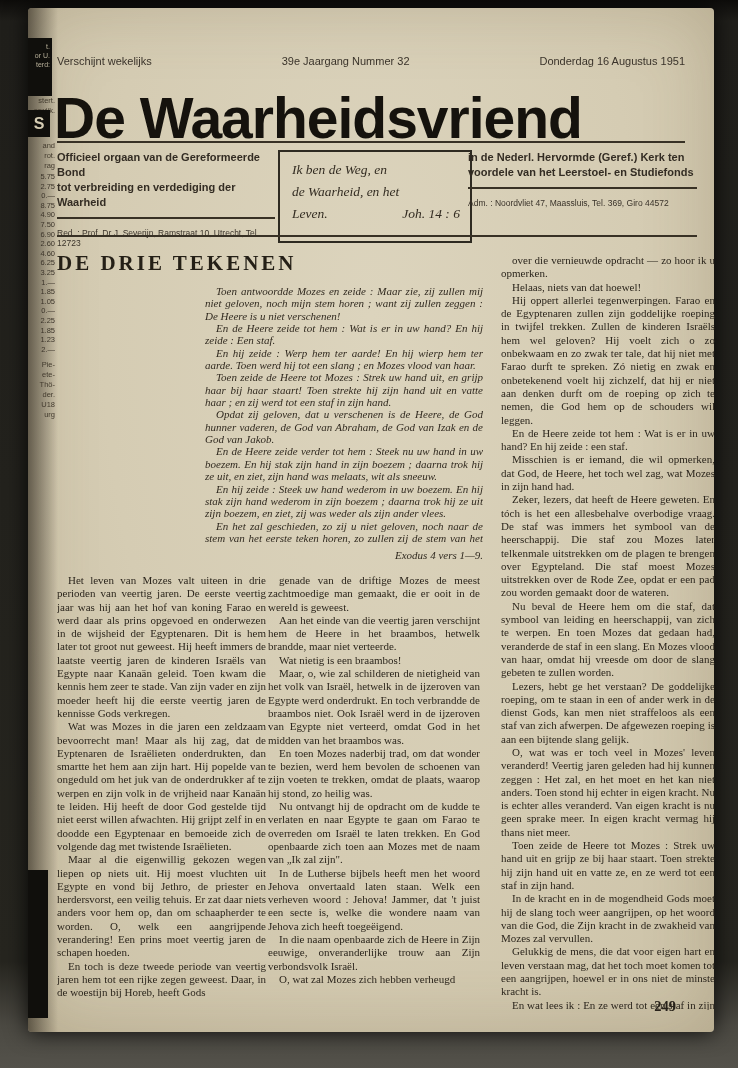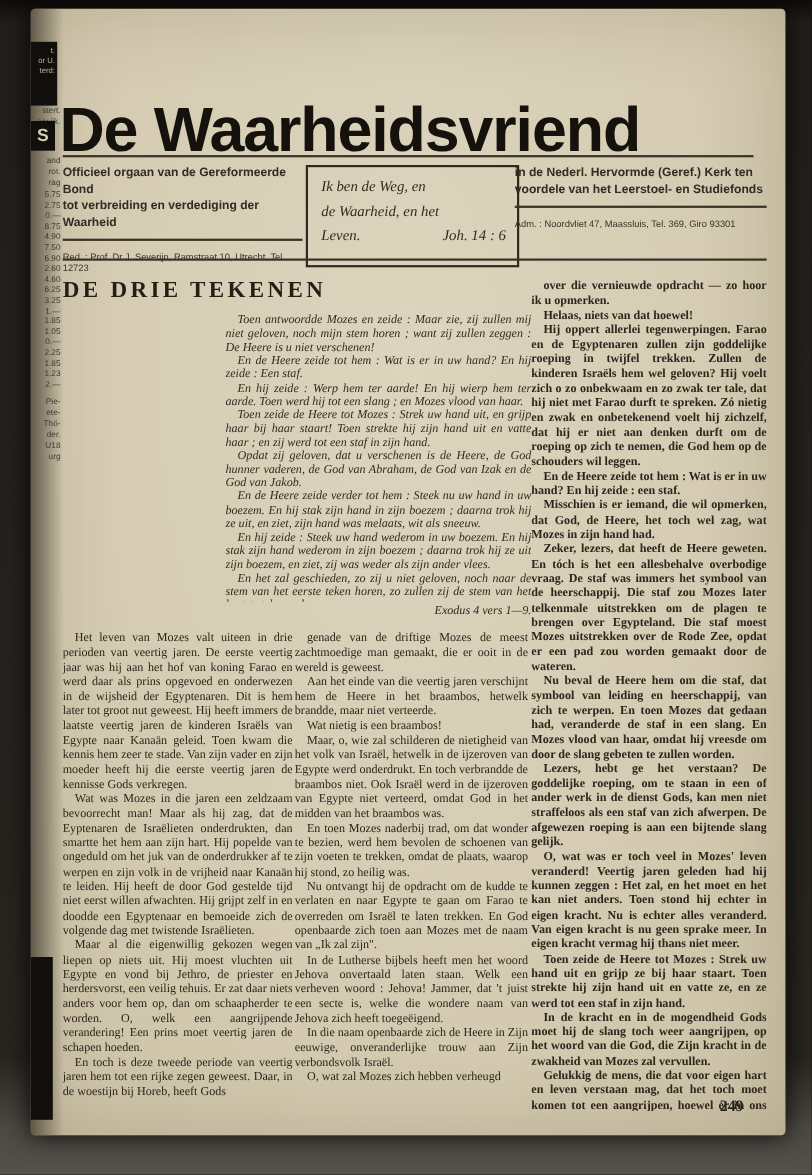--- a/index.html
+++ b/index.html
@@ -36,21 +36,21 @@
   .scripture{position:absolute;left:177px;top:277px;width:278px;height:262px;overflow:hidden;
     font-style:italic;font-size:11px;line-height:12.35px;text-align:justify;color:#312a20;}
   .scripture p{margin:0;text-indent:11px;}
   .attribution{position:absolute;left:177px;top:541px;width:278px;text-align:right;
     font-style:italic;font-size:11px;color:#312a20;}
   .bodycol{position:absolute;font-size:11px;line-height:13.3px;text-align:justify;
     color:#2c261d;overflow:hidden;}
   .bodycol p{margin:0;text-indent:11px;}
   #col1{left:29px;top:566px;width:209px;height:443px;}
   #col2{left:240px;top:566px;width:212px;height:443px;}
-  #col3{left:455px;top:246px;width:214px;height:756px;font-weight:bold;}
+  #col3{left:473px;top:246px;width:214px;height:756px;}
   .pagenum{position:absolute;right:38px;top:990px;font-size:14.5px;font-weight:bold;color:#28221a;}
   
   .edge-shadow{position:absolute;left:0;top:0;width:30px;height:100%;
     background:linear-gradient(90deg,rgba(20,15,8,.55),rgba(20,15,8,0));border-radius:4px 0 0 4px;}
   .blackbox{position:absolute;background:#100f0c;}
   #topbox{left:0;top:30px;width:22px;height:54px;color:#b9b19a;
     font-size:7px;line-height:9px;text-align:right;padding:4px 2px 0 0;
     font-family:"Liberation Sans",sans-serif;}
   #topbox p{margin:0;}
   .fragcol{position:absolute;left:0;width:27px;text-align:right;
@@ -110,20 +110,25 @@
     <div class="fragcol" id="lowfrags">
         <p>Pie-</p>
         <p>ete-</p>
         <p>Thö-</p>
         <p>der.</p>
         <p>U18</p>
         <p>urg</p>
       </div>
     <div class="blackbox" id="bottombar"></div>
 
+    <div class="info-row">
+      <span>Verschijnt wekelijks</span>
+      <span>39e Jaargang  Nummer  32</span>
+      <span>Donderdag 16 Augustus 1951</span>
+    </div>
 
     <div class="masthead">De Waarheidsvriend</div>
     <div class="rule" style="left:29px;top:133px;width:628px;"></div>
 
     <div class="hdr-block" style="left:29px;top:142px;width:218px;">
       <div class="hdr-lines">
         <div>Officieel orgaan van de Gereformeerde Bond</div>
         <div>tot verbreiding en verdediging der Waarheid</div>
       </div>
       <div class="hdr-sep"></div>
@@ -138,21 +143,21 @@
         <span>Joh. 14 : 6</span>
       </div>
     </div>
 
     <div class="hdr-block" style="left:440px;top:142px;width:229px;">
       <div class="hdr-lines">
         <div>in de Nederl. Hervormde (Geref.) Kerk ten</div>
         <div>voordele van het Leerstoel- en Studiefonds</div>
       </div>
       <div class="hdr-sep"></div>
-      <div class="hdr-small">Adm. : Noordvliet 47, Maassluis, Tel. 369, Giro 93301</div>
+      <div class="hdr-small">Adm. : Noordvliet 47, Maassluis, Tel. 369, Giro 44572</div>
     </div>
 
     <div class="rule" style="left:29px;top:227px;width:640px;"></div>
 
     <div class="art-title">DE DRIE TEKENEN</div>
 
     <div class="scripture">
         <p>Toen antwoordde Mozes en zeide : Maar zie, zij zullen mij niet geloven, noch mijn stem horen ; want zij zullen zeggen : De Heere is u niet verschenen!</p>
         <p>En de Heere zeide tot hem : Wat is er in uw hand? En hij zeide : Een staf.</p>
         <p>En hij zeide : Werp hem ter aarde! En hij wierp hem ter aarde. Toen werd hij tot een slang ; en Mozes vlood van haar.</p>

